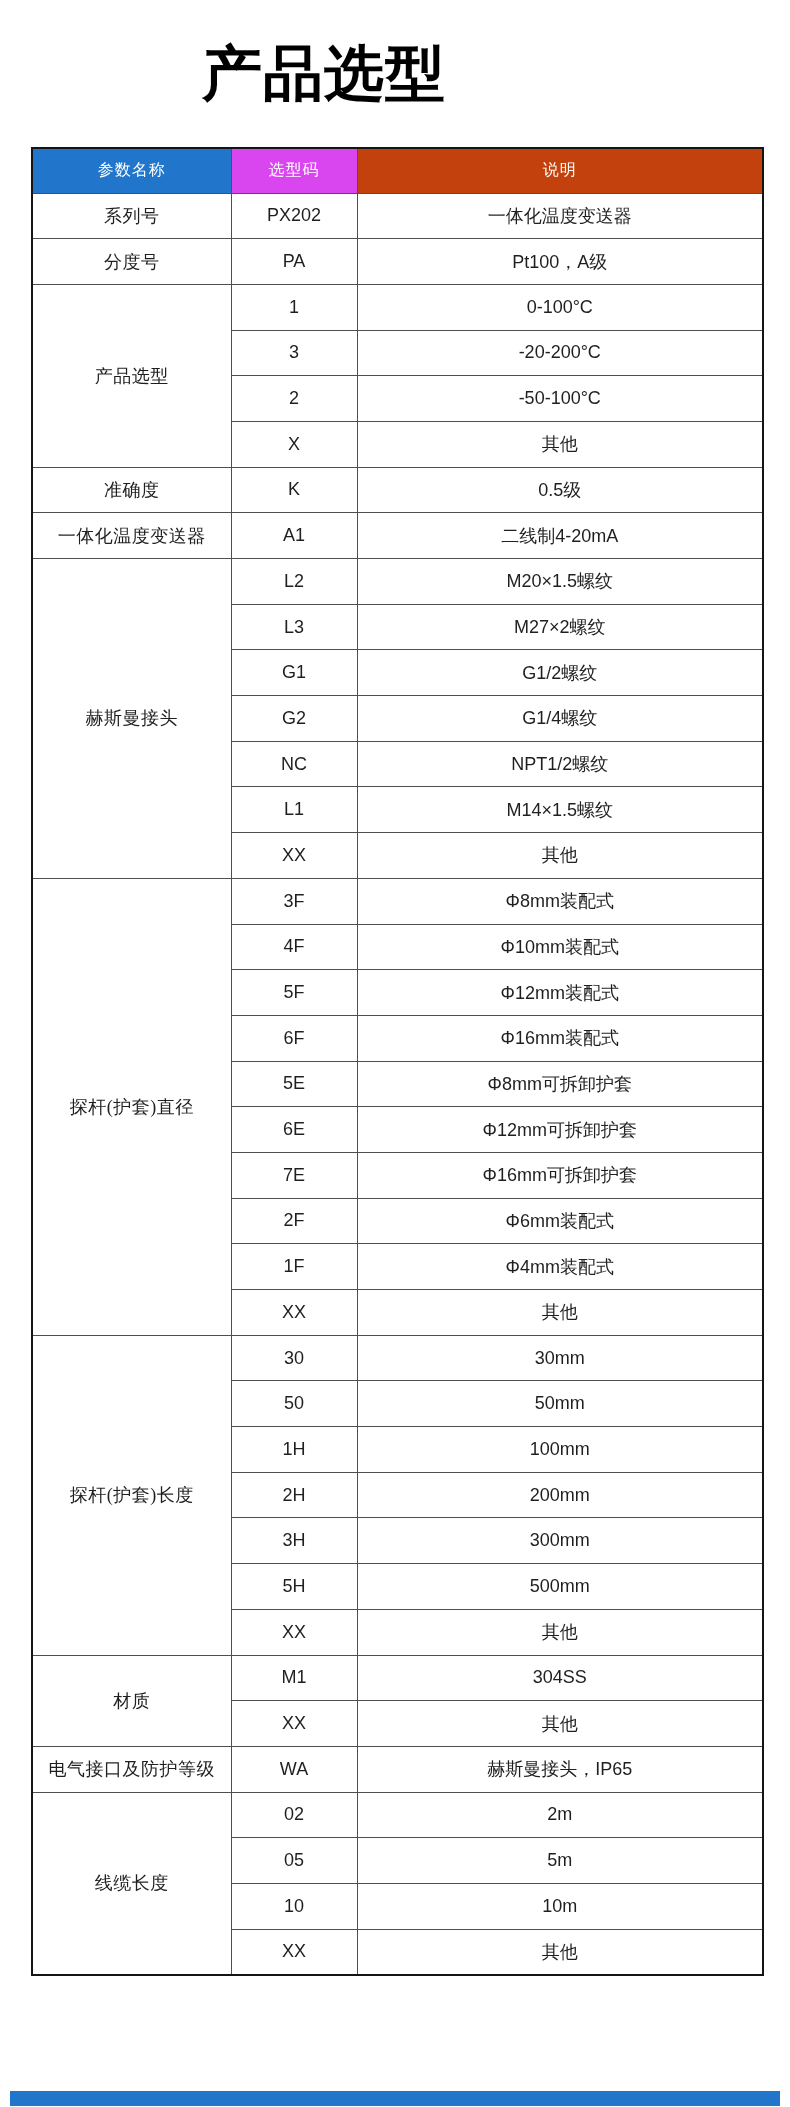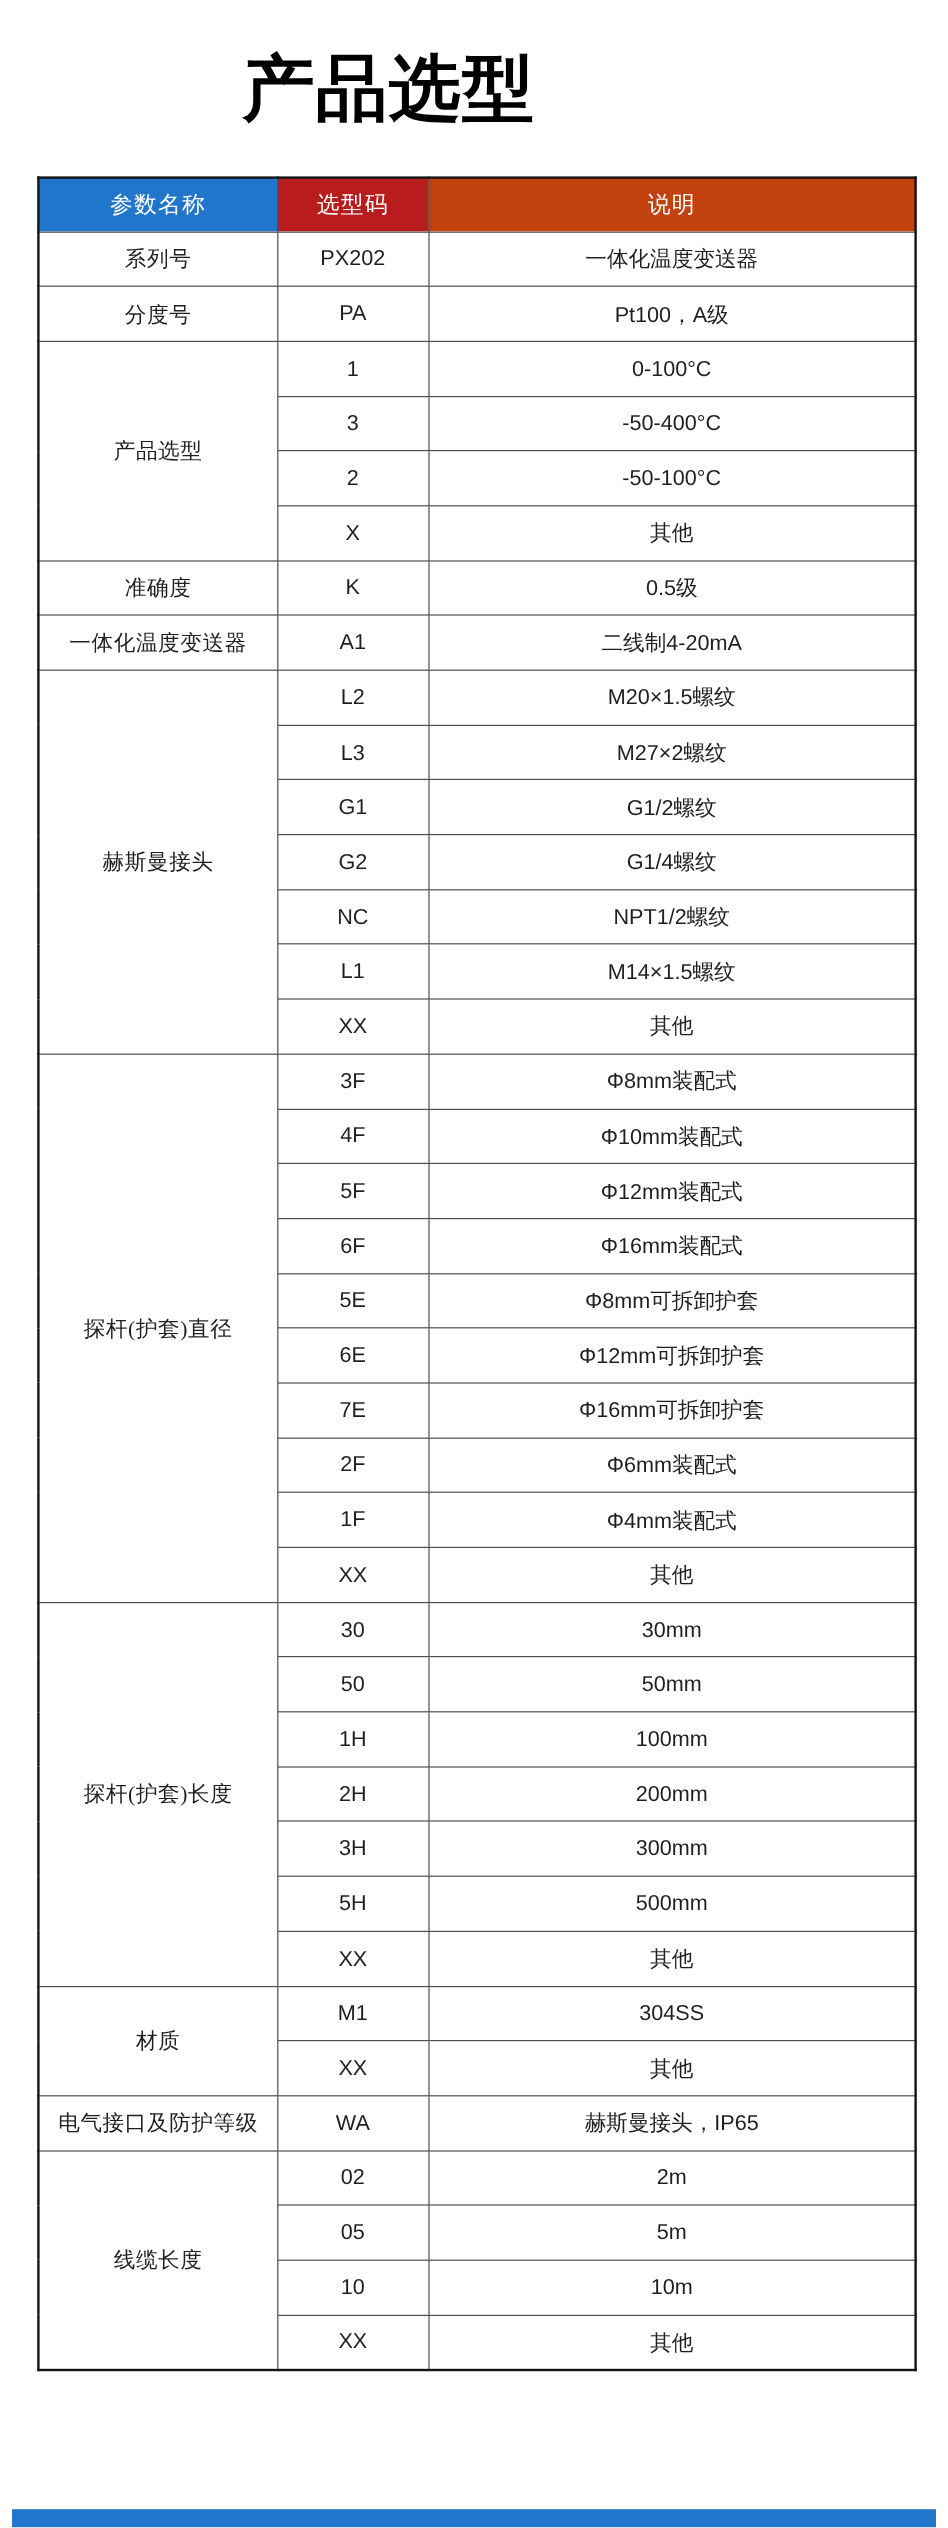--- a/index.html
+++ b/index.html
@@ -39,21 +39,21 @@
     border: 1.5px solid #4f4f4f;
     text-align: center;
     vertical-align: middle;
     padding: 0;
   }
   .sel-table thead tr { height: 45px; }
   .sel-table tbody tr { height: 45.7px; }
   .sel-table th {
     background: #2176CB;
     color: #ffffff;
-    font-size: 19px;
+    font-size: 16px;
     font-weight: 500;
     letter-spacing: 1px;
   }
   .sel-table td {
     font-size: 18px;
     color: #1f1f1f;
     background: #ffffff;
   }
   .sel-table td.param { letter-spacing: 0.5px; font-family: Liberation Serif, serif; }
   .footer-bar {
@@ -74,21 +74,21 @@
 
   <table class="sel-table">
     <colgroup>
       <col style="width:199px">
       <col style="width:126px">
       <col style="width:406px">
     </colgroup>
     <thead>
       <tr>
         <th style="background: rgb(33, 118, 203); color: rgb(255, 255, 255);">参数名称</th>
-        <th style="background: #b91c1c; color: rgb(255, 255, 255); margin-top: 20px;">选型码</th>
+        <th style="background: #d946ef; color: rgb(255, 255, 255); margin-top: 20px;">选型码</th>
         <th style="background: #c2410c; color: rgb(255, 255, 255);">说明</th>
       </tr>
     </thead>
     <tbody>
         <tr>
           <td class="param" rowspan="1">系列号</td>
           <td class="code">PX202</td>
           <td class="desc">一体化温度变送器</td>
         </tr>
         <tr>
@@ -96,21 +96,21 @@
           <td class="code">PA</td>
           <td class="desc">Pt100，A级</td>
         </tr>
         <tr>
           <td class="param" rowspan="4">产品选型</td>
           <td class="code">1</td>
           <td class="desc">0-100°C</td>
         </tr>
         <tr>
           <td class="code">3</td>
-          <td class="desc">-50-400°C</td>
+          <td class="desc">-20-200°C</td>
         </tr>
         <tr>
           <td class="code">2</td>
           <td class="desc">-50-100°C</td>
         </tr>
         <tr>
           <td class="code">X</td>
           <td class="desc">其他</td>
         </tr>
         <tr>

